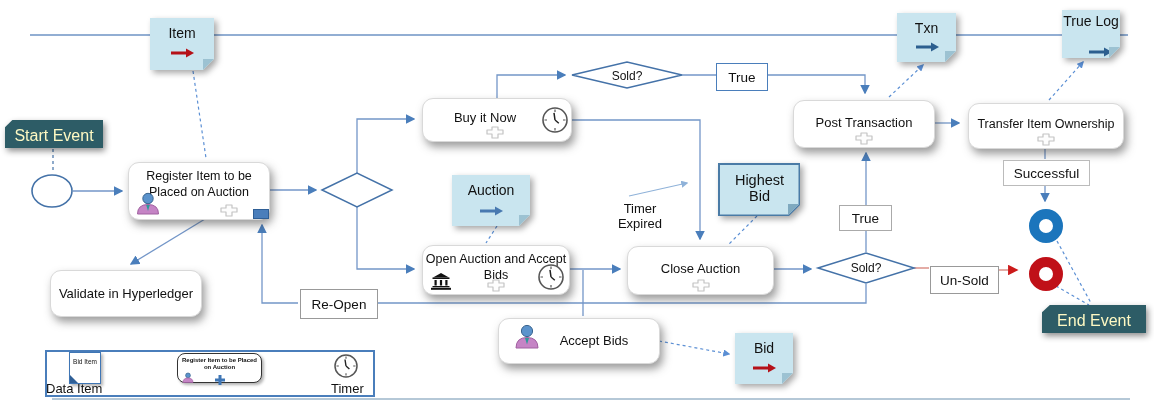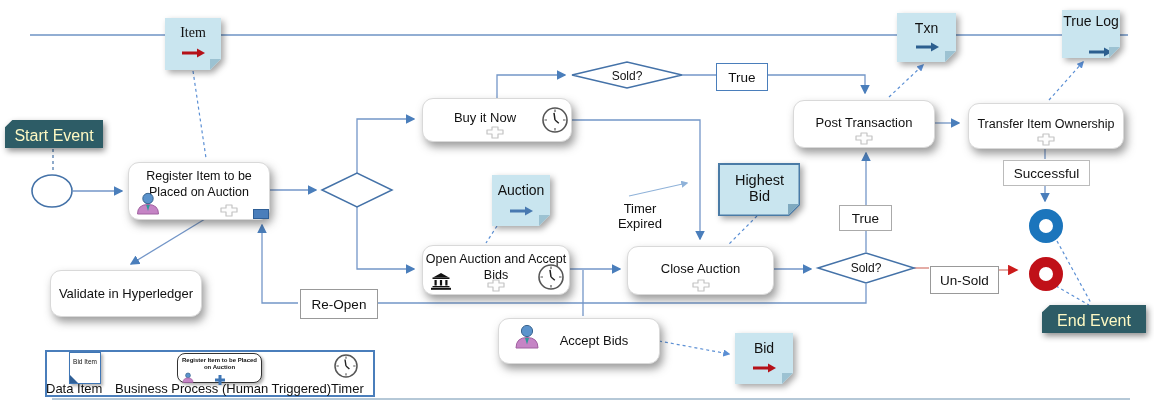--- a/index.html
+++ b/index.html
@@ -214,32 +214,32 @@
   <div class="gw-label" style="left:572px;top:69px;width:110px;">Sold?</div>
   <div class="gw-label" style="left:818px;top:261px;width:96px;">Sold?</div>
 
   <div class="small-box" style="left:716px;top:63px;width:50px;height:26px;border-color:#4a7ebb;">True</div>
   <div class="small-box" style="left:839px;top:205px;width:51px;height:24px;border-color:#aaa;">True</div>
   <div class="small-box" style="left:930px;top:266px;width:67px;height:26px;border-color:#999;">Un-Sold</div>
   <div class="small-box" style="left:300px;top:289px;width:76px;height:28px;border-color:#999;">Re-Open</div>
   <div class="small-box" style="left:1003px;top:160px;width:85px;height:24px;border-color:#bbb;">Successful</div>
   <div class="gw-label" style="left:610px;top:202px;width:60px;font-size:13px;line-height:1.15;">Timer Expired</div>
 
-  <div class="note-wrap" style="left:165px;top:18px;width:56px;height:52px;font-family:Liberation Serif, serif;">
+  <div class="note-wrap" style="left:150px;top:18px;width:64px;height:52px;">
     <div class="note">
         <div class="nt">Item</div>
       <span class="na" style="top:26px;"><svg width="26" height="10">
             <path d="M2 5 H17" stroke="#b51118" stroke-width="3.2"></path>
             <polygon points="17,0.5 25,5 17,9.5" fill="#b51118"></polygon>
           </svg></span>
       <div class="fold"></div>
       </div>
   </div>
 
-  <div class="note-wrap" style="left:492px;top:175px;width:58px;height:51px;">
+  <div class="note-wrap" style="left:452px;top:175px;width:58px;height:51px;padding-left:20px;">
     <div class="note">
         <div class="nt">Auction</div>
       <span class="na" style="top:27px;"><svg width="26" height="10">
             <path d="M2 5 H17" stroke="#4879b0" stroke-width="3.2"></path>
             <polygon points="17,0.5 25,5 17,9.5" fill="#4879b0"></polygon>
           </svg></span>
       <div class="fold"></div>
       </div>
   </div>
 
@@ -302,21 +302,20 @@
           <circle cx="6" cy="3.4" r="2.4" fill="#5b93cc" stroke="#39648f" stroke-width="0.7"></circle>
           <path d="M1 10.5 Q1 6 6 6 Q11 6 11 10.5 Z" fill="#c584c5" stroke="#a060a0" stroke-width="0.7"></path>
         </svg>
     </span>
     <span class="icon" style="left:37px;top:17px;">
       <svg width="10" height="10">
           <path d="M3.5 0 h3 v3.5 h3.5 v3 h-3.5 v3.5 h-3 v-3.5 H0 v-3 h3.5 z" fill="#3f76b5"></path>
         </svg>
     </span>
   </div>
-  <div class="legend-label" style="left:115px;top:381px;">Business Process (Human Triggered)</div>
 
   <span class="icon" style="left:333px;top:353px;">
     <svg width="26" height="26">
         <circle cx="13" cy="13" r="11" fill="#fff" stroke="#555" stroke-width="1.5"></circle>
         <path d="M13 3.5 V5.8 M22.5 13 H20.2 M13 22.5 V20.2 M3.5 13 H5.8" stroke="#555" stroke-width="1.1"></path>
         <path d="M13 13 L12 6.5 M13 13 L16.4 16" stroke="#222" stroke-width="1.4" fill="none"></path>
       </svg>
   </span>
   <div class="legend-label" style="left:331px;top:381px;">Timer</div>
 

